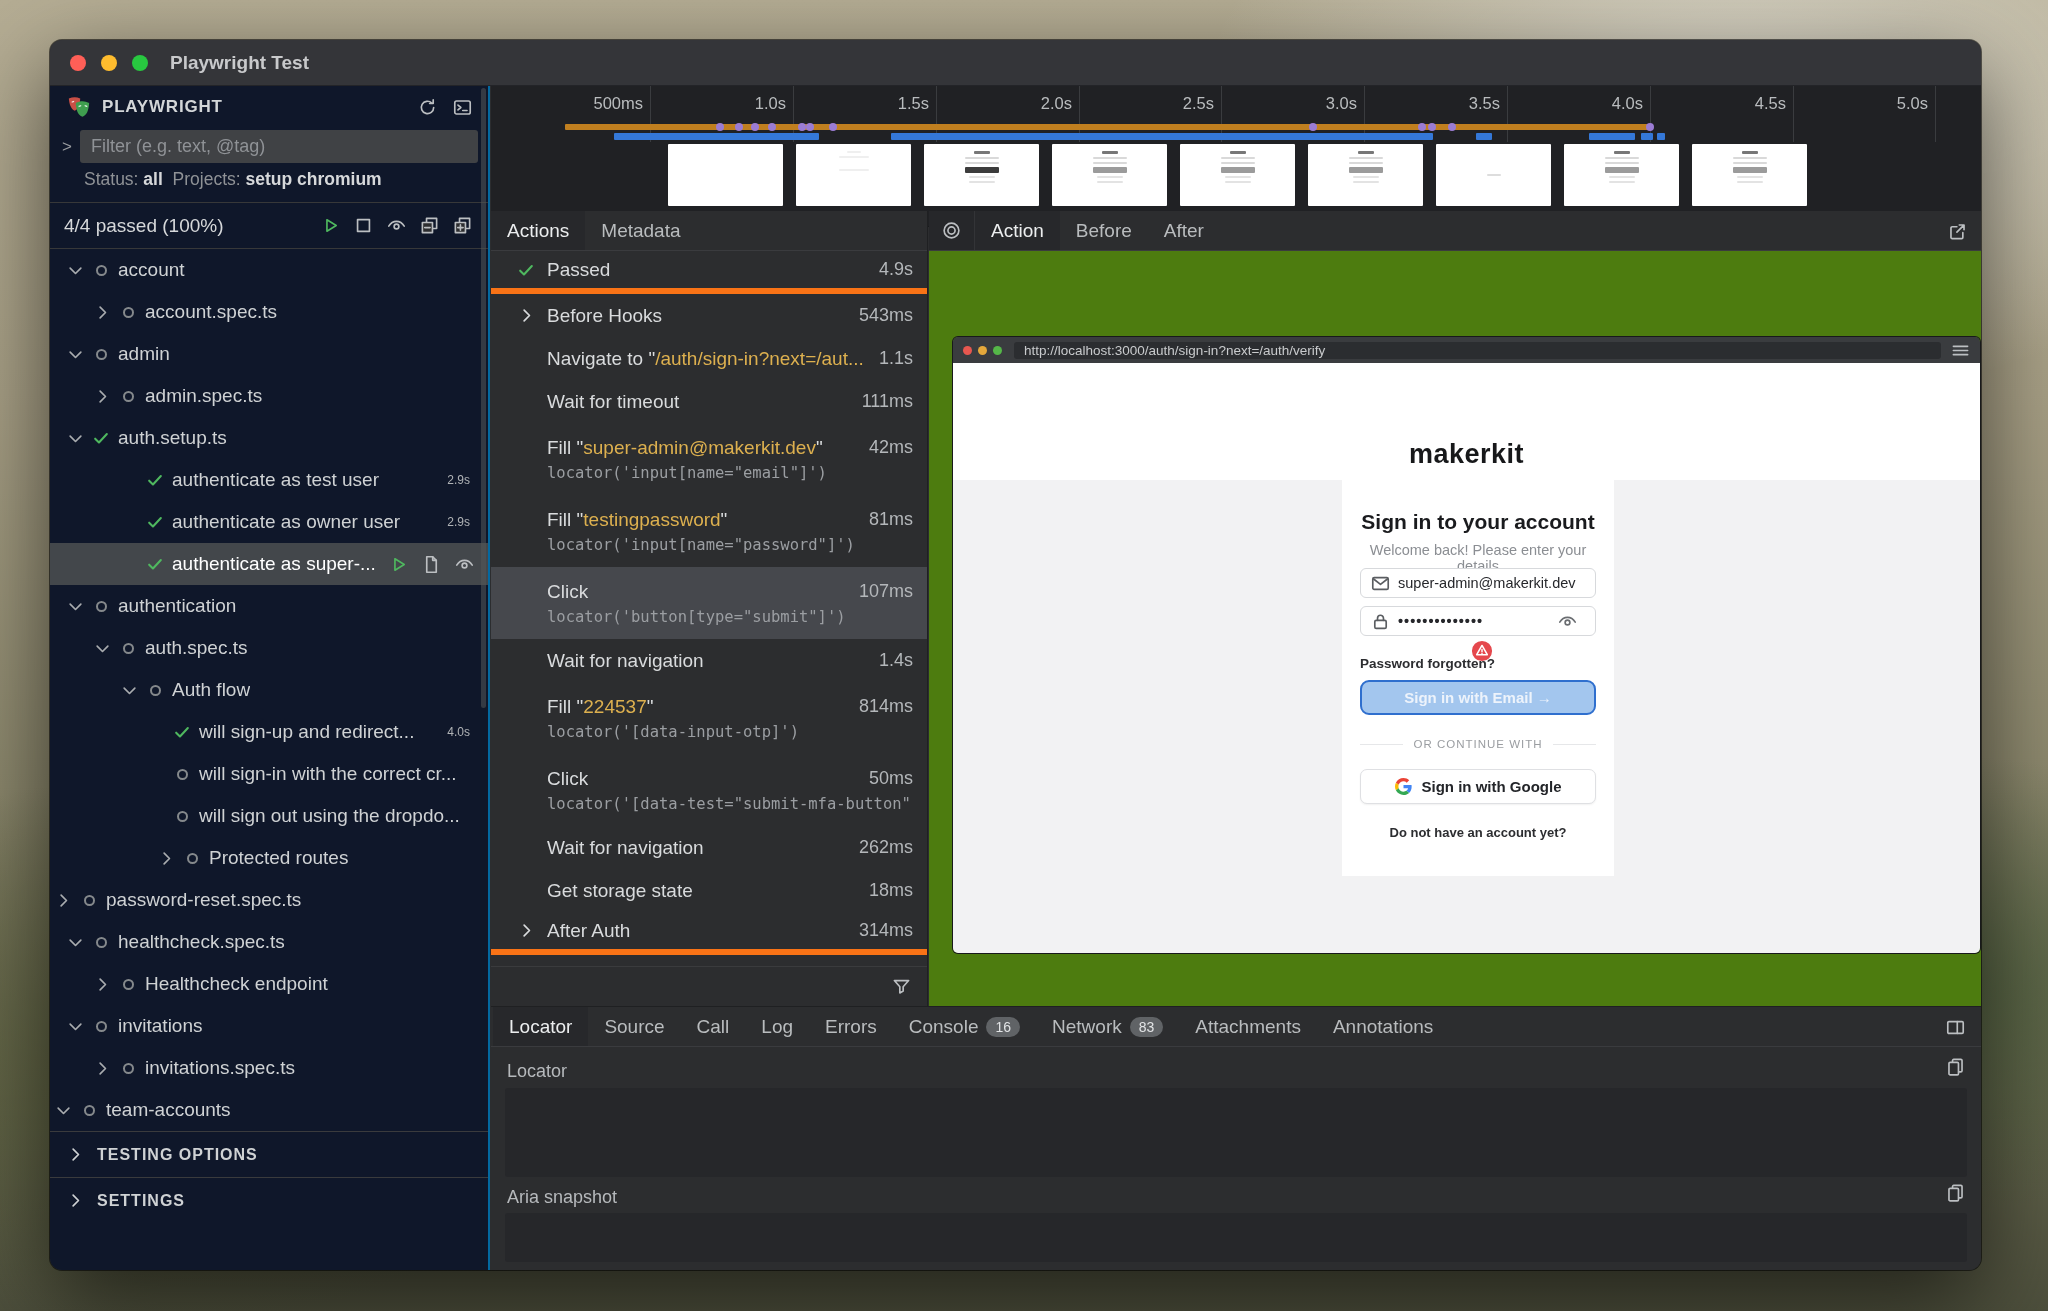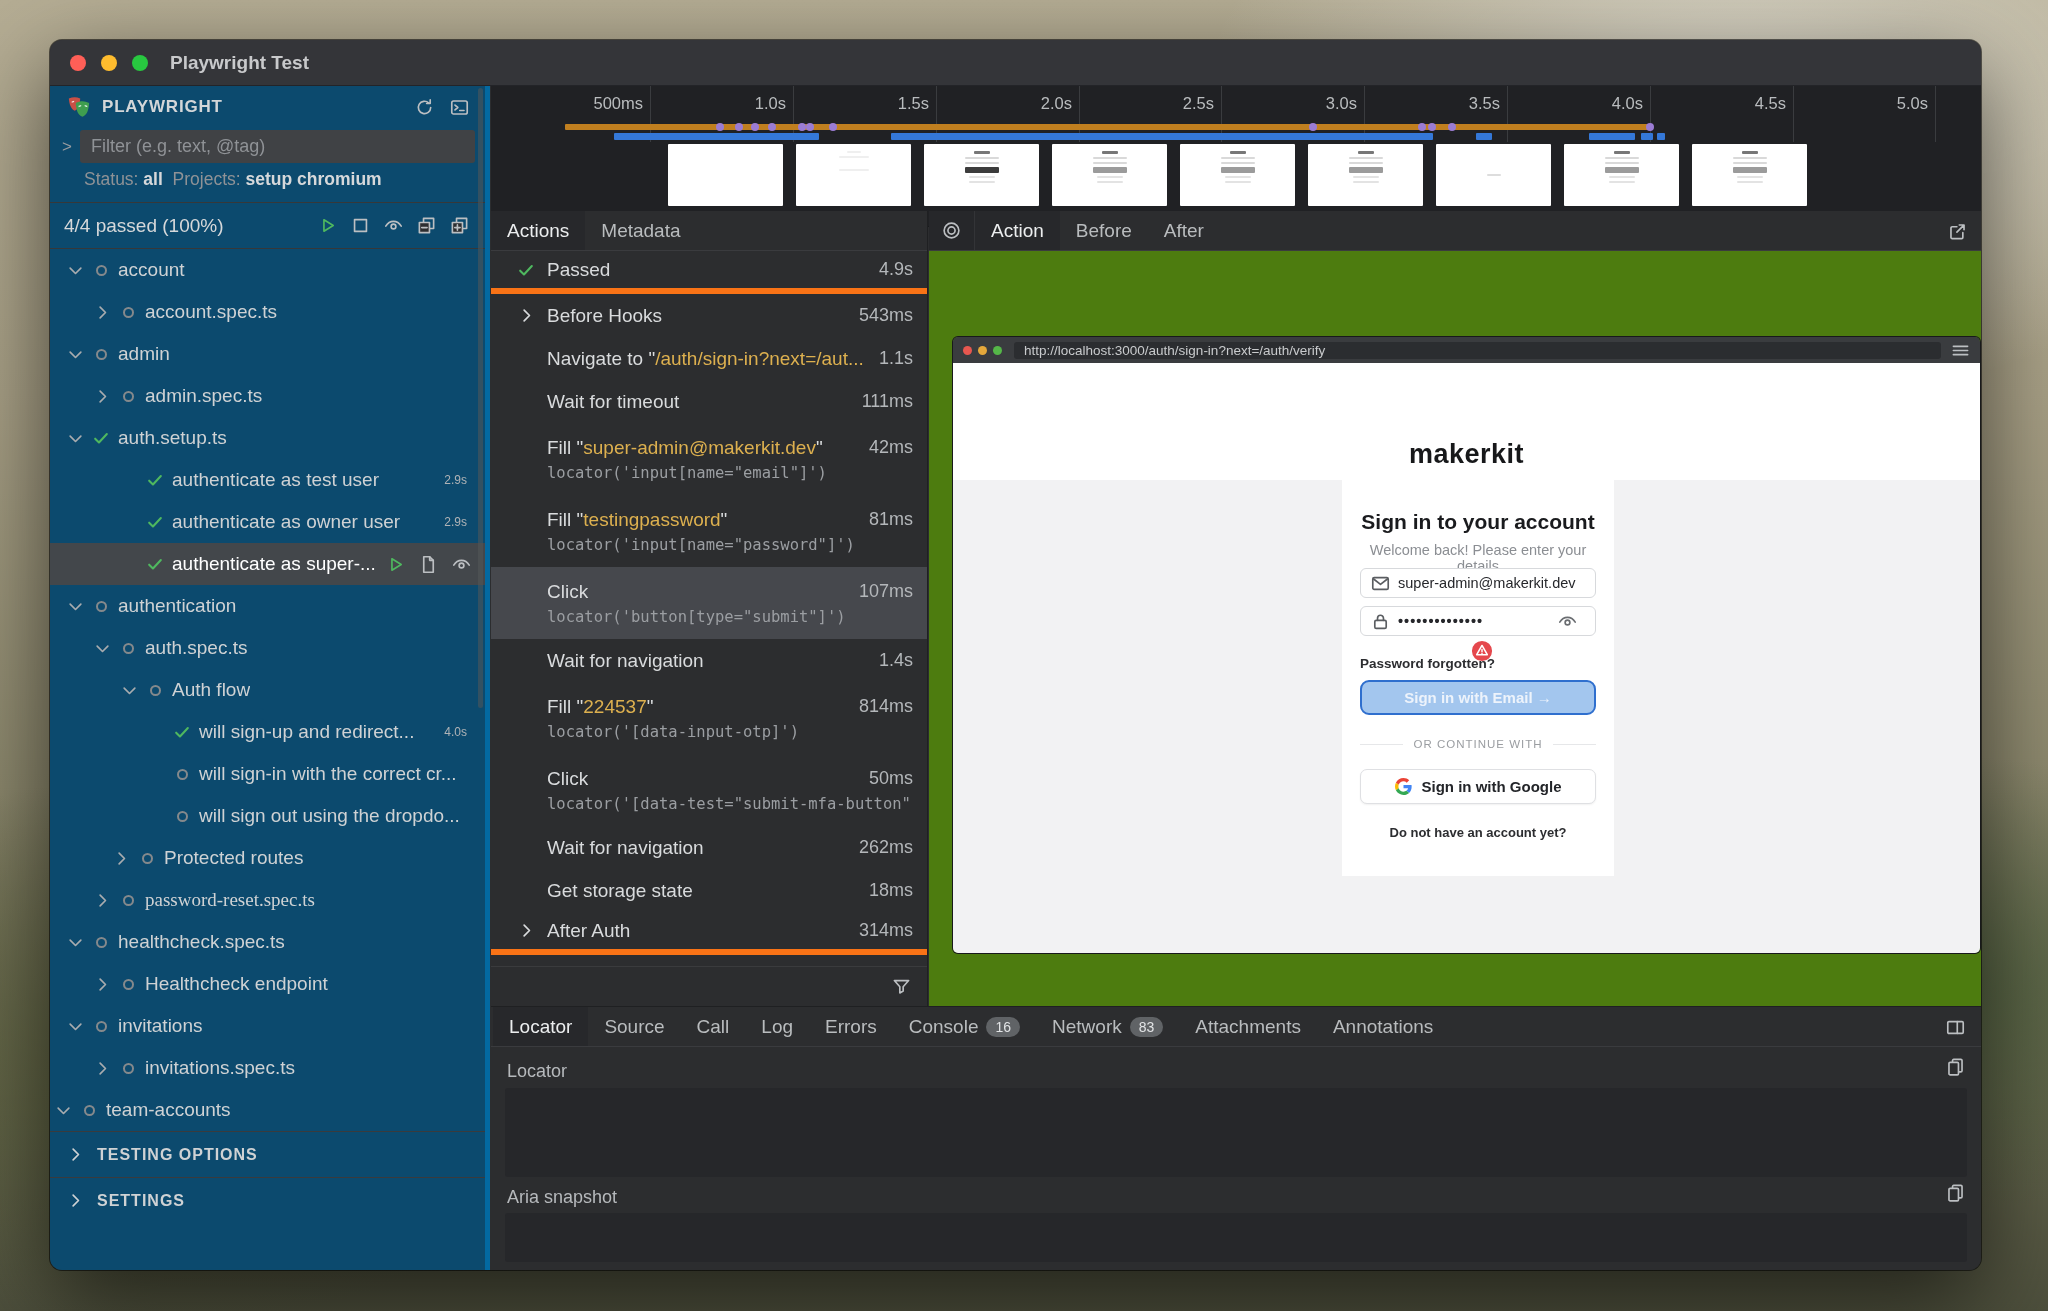--- a/index.html
+++ b/index.html
@@ -15,21 +15,21 @@
     border-radius:12px; overflow:hidden; box-shadow:0 30px 90px rgba(0,0,0,.6), 0 0 0 1px rgba(0,0,0,.55); }
 
   
   .titlebar { position:absolute; left:0; top:0; right:0; height:46px; background:#343539; border-bottom:1px solid #232428; display:flex; align-items:center; }
   .lights { display:flex; gap:15px; margin-left:20px; }
   .light { width:16px; height:16px; border-radius:50%; }
   .light.r{background:#ff5f57}.light.y{background:#febc2e}.light.g{background:#28c840}
   .wtitle { margin-left:22px; font-size:19px; font-weight:700; color:#c8c9cb; }
 
   
-  .sidebar { position:absolute; left:0; top:46px; width:440px; bottom:0; background:#0c4a6e; border-right:5px solid #0369a1; }
+  .sidebar { position:absolute; left:0; top:46px; width:440px; bottom:0; background:#0f172a; border-right:2px solid #0369a1; }
   .sb-head { height:42px; display:flex; align-items:center; padding:0 16px; }
   .sb-brand { font-size:17px; font-weight:700; letter-spacing:.8px; color:#d3d6d8; margin-left:10px; flex:1; }
   .sb-tools { display:flex; gap:16px; }
   .ic { display:inline-flex; align-items:center; justify-content:center; color:#bcbfc2; }
   .ic svg { display:block; }
   .sb-filter { display:flex; align-items:center; padding:2px 10px 6px 12px; gap:8px; }
   .sb-filter .chev { color:#9a9da0; font-size:17px; }
   .filter-input { flex:1; height:33px; background:#404245; border-radius:3px; color:#8f9296; font-size:18px; line-height:33px; padding:0 11px; white-space:nowrap; overflow:hidden; }
   .sb-status { padding:0 12px 12px 34px; font-size:17.5px; color:#8f9296; border-bottom:1px solid #373839; }
   .sb-status b { color:#d6d8da; font-weight:700; }
@@ -365,32 +365,32 @@
             </span>
             <span class="lbl">will sign-in with the correct cr...</span>
           </li>
           <li class="trow" style="padding-left: 93px;">
             <span class="cell"></span>
             <span class="cell">
               <span class="ring"></span>
             </span>
             <span class="lbl">will sign out using the dropdo...</span>
           </li>
-          <li class="trow" style="padding-left: 58px;">
+          <li class="trow" style="padding-left: 103px;">
             <span class="cell">
               <svg width="19" height="19" viewBox="0 0 16 16" fill="none" stroke="currentColor" stroke-width="1.4" stroke-linecap="round" stroke-linejoin="round">
                 <path d="M6 3.5L10.5 8 6 12.5"></path>
               </svg>
             </span>
             <span class="cell">
               <span class="ring"></span>
             </span>
             <span class="lbl">Protected routes</span>
           </li>
-          <li class="trow" style="padding-left: 39px; font-family: Liberation Serif, serif;">
+          <li class="trow" style="">
             <span class="cell">
               <svg width="19" height="19" viewBox="0 0 16 16" fill="none" stroke="currentColor" stroke-width="1.4" stroke-linecap="round" stroke-linejoin="round">
                 <path d="M6 3.5L10.5 8 6 12.5"></path>
               </svg>
             </span>
             <span class="cell">
               <span class="ring"></span>
             </span>
             <span class="lbl">password-reset.spec.ts</span>
           </li>

